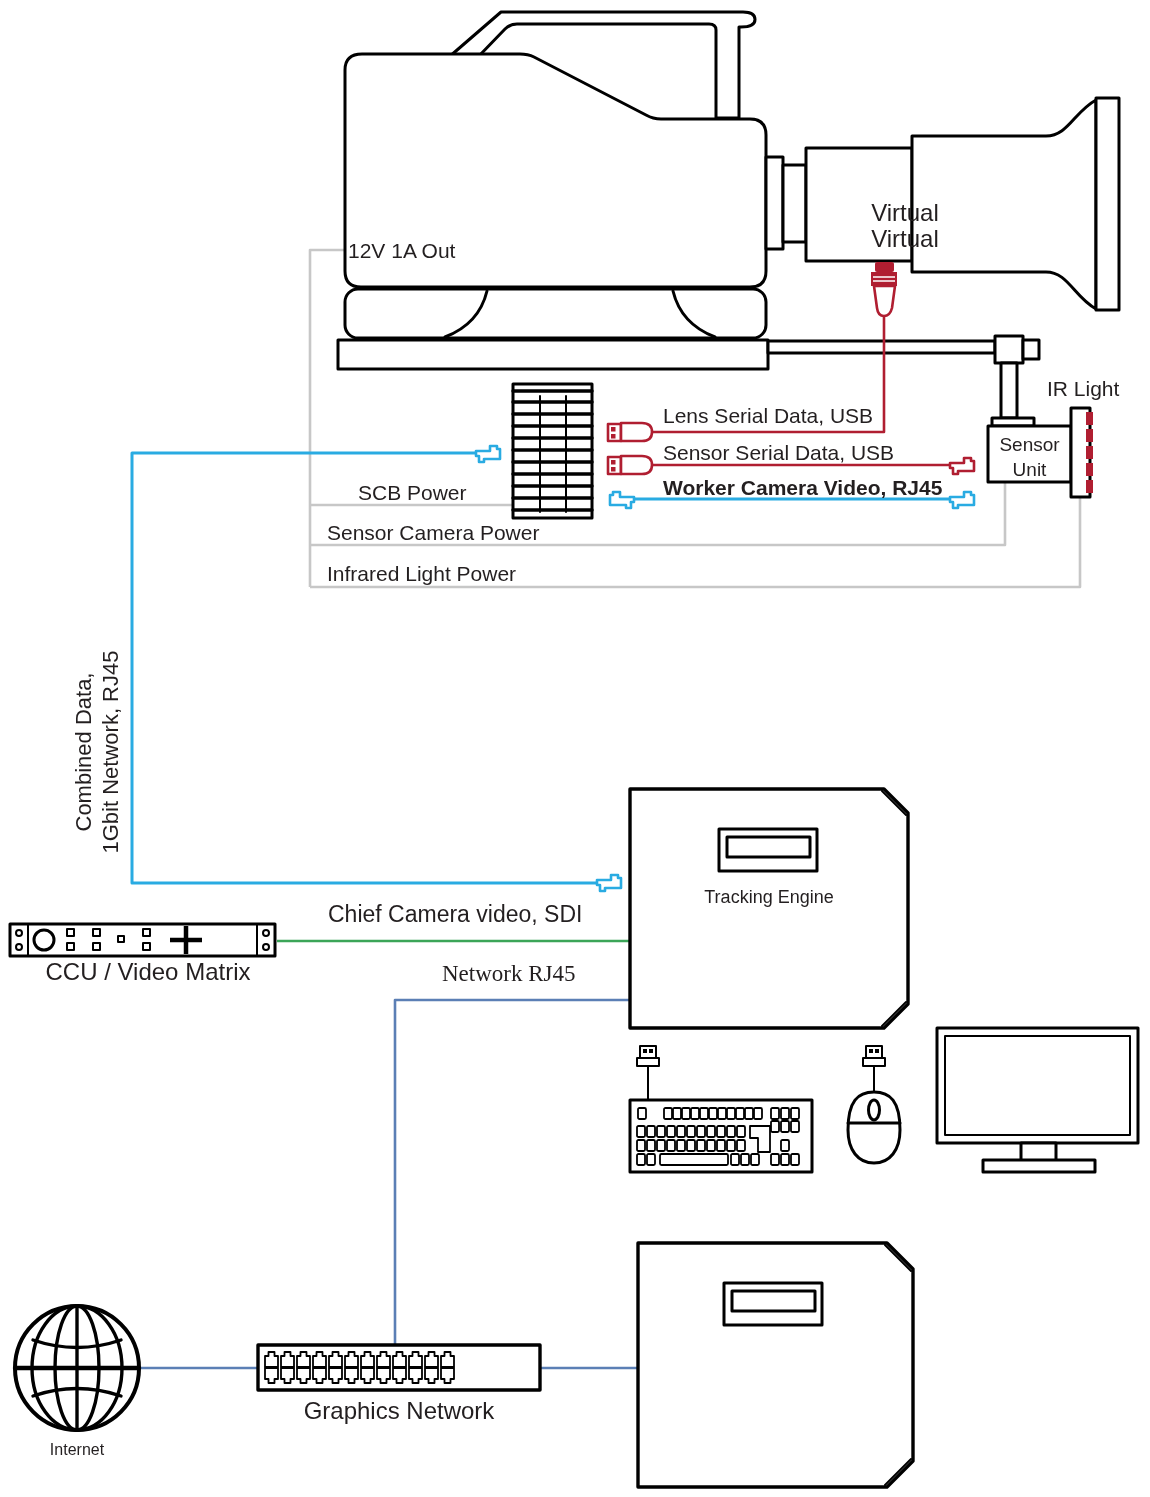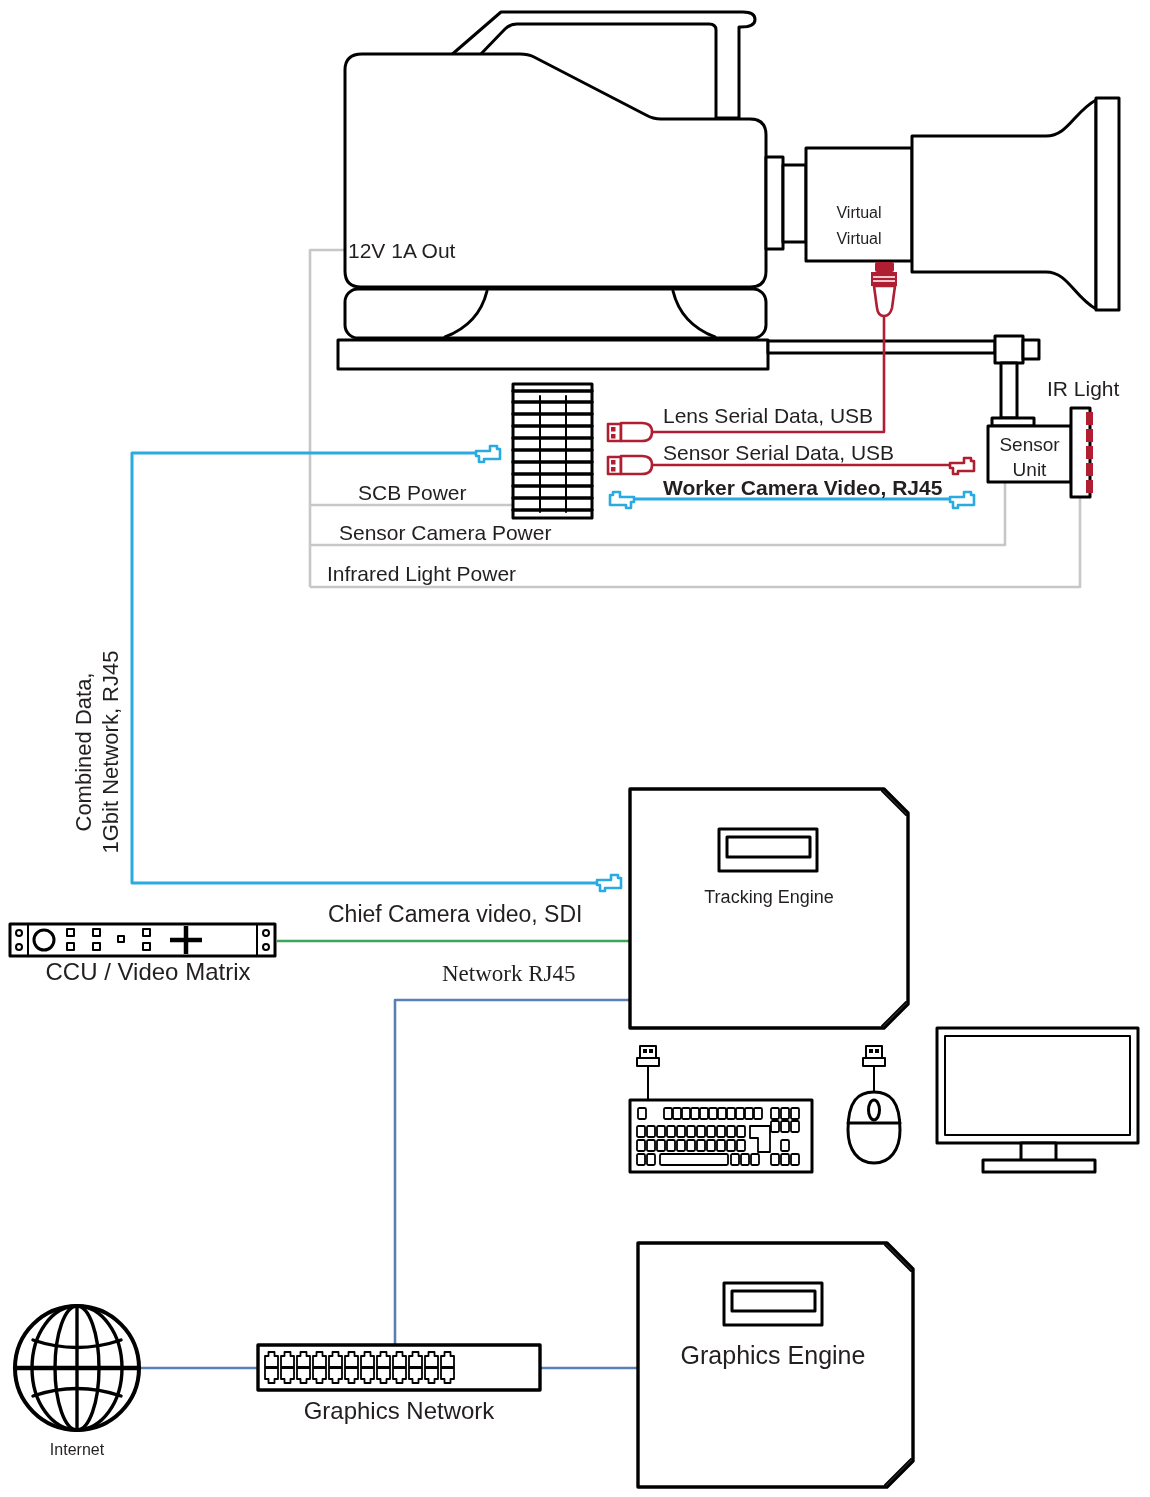--- a/index.html
+++ b/index.html
@@ -289,47 +289,46 @@
     <ellipse class="ink" style="stroke-width:3.4" cx="77" cy="1368" rx="22" ry="62"></ellipse>
     <ellipse class="ink" style="stroke-width:3.4" cx="77" cy="1368" rx="45" ry="62"></ellipse>
     <path class="ink" style="stroke-width:4.4" d="M15,1368 H139"></path>
     <path class="ink" style="stroke-width:3.4" d="M77,1306 V1430"></path>
     <path class="ink" style="stroke-width:3.4" d="M33,1340 Q77,1355 121,1340 M33,1396 Q77,1381 121,1396"></path>
   </g>
 </svg>
 
 <div class="lbl" style="left:348px;top:239px;">12V 1A Out</div>
 
-<div class="lbl ctr" style="left:806px;top:200px;width:106px;font-size:16px;line-height:26px;">
+<div class="lbl ctr" style="left:806px;top:200px;width:106px;font-size:24px;line-height:26px;padding-left:46px;">
   <span style="display:block">Virtual</span>
   <span style="display:block">Virtual</span>
 </div>
 
 <div class="lbl" style="left:1047px;top:377px;">IR Light</div>
 
 <div class="lbl ctr" style="left:988px;top:432px;width:83px;font-size:19px;line-height:25px;">
   <span style="display:block">Sensor</span>
   <span style="display:block">Unit</span>
 </div>
 
 <div class="lbl" style="left:663px;top:404px;">Lens Serial Data, USB</div>
 <div class="lbl" style="left:663px;top:441px;">Sensor Serial Data, USB</div>
 <div class="lbl" style="left:663px;top:476px;font-weight:bold;">Worker Camera Video, RJ45</div>
 
 <div class="lbl" style="left:327px;top:481px;margin-left:31px;">SCB Power</div>
-<div class="lbl" style="left:327px;top:521px;margin-left:12px;">Sensor Camera Power</div>
+<div class="lbl" style="left:327px;top:521px;">Sensor Camera Power</div>
 <div class="lbl" style="left:327px;top:562px;">Infrared Light Power</div>
 
 <div class="lbl ctr" style="left:-33px;top:725px;width:260px;font-size:22px;line-height:27px;transform:rotate(-90deg);">
   <span style="display:block">Combined Data,</span>
   <span style="display:block">1Gbit Network, RJ45</span>
 </div>
 
 <div class="lbl ctr" style="left:18px;top:958px;width:260px;font-size:24px;">CCU / Video Matrix</div>
 <div class="lbl" style="left:328px;top:901px;font-size:23px;">Chief Camera video, SDI</div>
 <div class="lbl" style="left:442px;top:961px;font-size:23px;font-family:Liberation Serif, serif;">Network RJ45</div>
 
 <div class="lbl ctr" style="left:649px;top:887px;width:240px;font-size:18px;text-align:center;">Tracking Engine</div>
-<div class="lbl ctr" style="left:653px;top:1341px;width:240px;font-size:25px;">Graphics Engine</div>
 <div class="lbl ctr" style="left:279px;top:1397px;width:240px;font-size:24px;">Graphics Network</div>
 <div class="lbl ctr" style="left:7px;top:1441px;width:140px;font-size:16px;">Internet</div>
 
 </div>
 
 </body></html>

